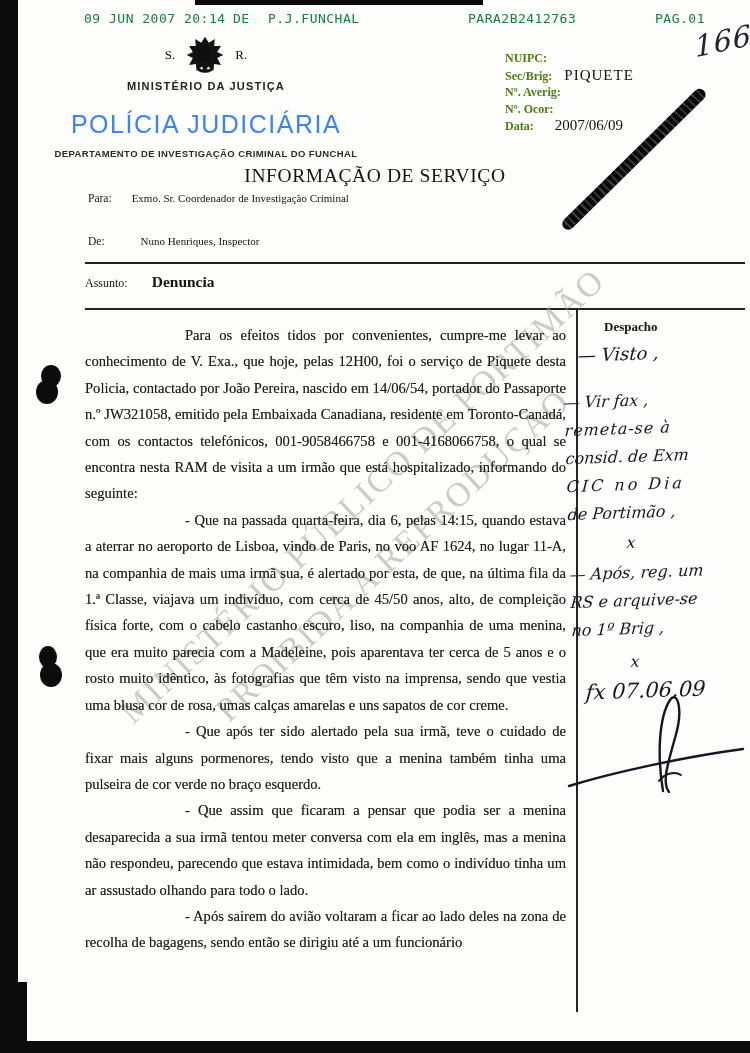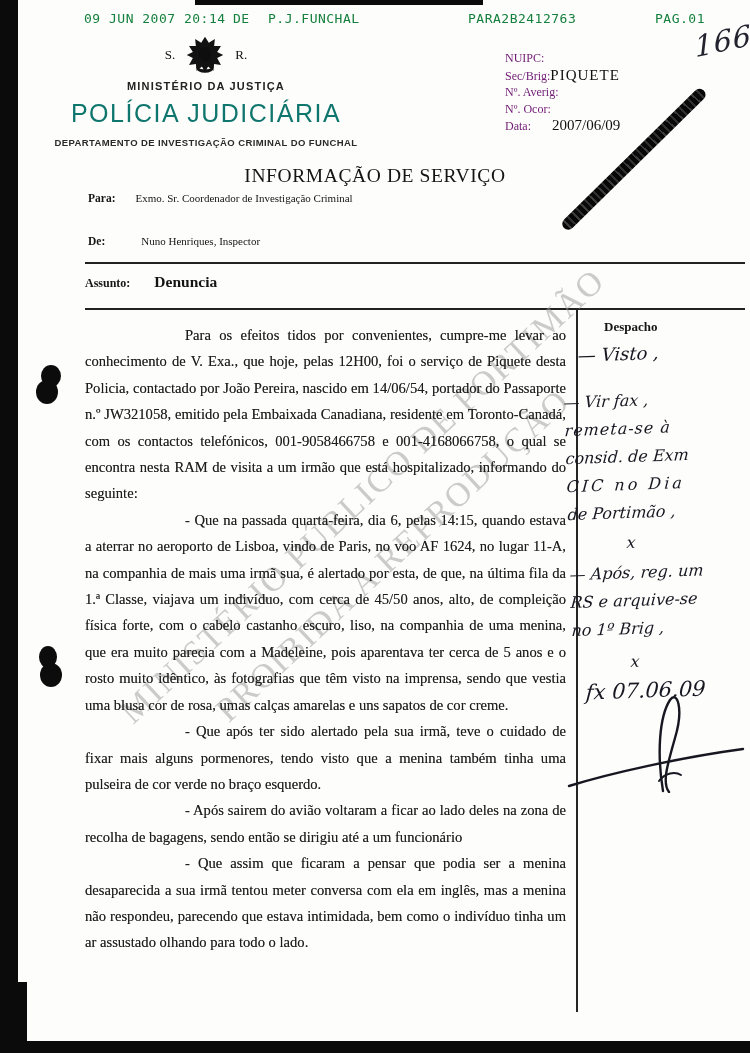--- a/index.html
+++ b/index.html
@@ -19,39 +19,39 @@
   
   #folio{position:absolute;left:694px;top:22px;font-size:29px;font-style:italic;
          font-family:"DejaVu Serif",serif;color:#232330;transform:rotate(-12deg) skewX(-8deg);
          letter-spacing:1px;}
   
   #letterhead{position:absolute;left:45px;top:36px;width:322px;text-align:center;}
   #crest-row{font-size:13px;color:#111;display:flex;align-items:center;justify-content:center;gap:7px;}
   #crest-row svg{display:block;}
   #ministry{margin-top:6px;font-family:"Liberation Sans",sans-serif;font-weight:700;
             font-size:11px;letter-spacing:1.2px;color:#222;}
-  #org{margin-top:7px;font-family:"Liberation Sans",sans-serif;font-weight:400;
-       font-size:25px;letter-spacing:1.5px;color:#0f766e;}
+  #org{margin-top:18px;font-family:"Liberation Sans",sans-serif;font-weight:400;
+       font-size:25px;letter-spacing:1.5px;color:#3b82f6;}
   #dept{margin-top:9px;font-family:"Liberation Sans",sans-serif;font-weight:700;
         font-size:9.5px;letter-spacing:.4px;color:#2a2a2a;}
   
   #meta{position:absolute;left:505px;top:50px;font-size:12px;line-height:16.5px;white-space:nowrap;}
-  #meta .lbl{font-weight:400;color:#701a75;}
+  #meta .lbl{font-weight:700;color:#4d7c0f;}
   #meta .val{font-size:15px;color:#101010;}
-  #meta-secbrig .val{margin-left:0;letter-spacing:1px;}
+  #meta-secbrig .val{margin-left:12px;letter-spacing:1px;}
   #meta-data .val{margin-left:21px;}
   
   #scribble{position:absolute;left:564px;top:222px;width:196px;height:12px;
             transform-origin:0 50%;transform:rotate(-44.5deg);border-radius:7px;
             background:repeating-linear-gradient(88deg,#070707 0 4px,#3d3d3d 4px 6px,#0a0a0a 6px 10px,#303030 10px 12px);}
   
   #doc-title{position:absolute;left:85px;top:165px;width:580px;text-align:center;
              font-weight:400;font-size:19.5px;letter-spacing:.6px;color:#141414;}
   .row{position:absolute;white-space:nowrap;}
-  .row .lbl{font-weight:700;font-size:11.5px;color:#161616;}
+  .row .lbl{font-weight:400;font-size:11.5px;color:#161616;}
   .row .val{font-size:11px;margin-left:16px;color:#141414;}
   #row-para{left:88px;top:188px;} #row-de{left:88px;top:231px;}
   #row-de .val{margin-left:32px;}
   #row-assunto{left:85px;top:273px;}
   #row-assunto .lbl{font-size:12px;}
   #row-assunto .val{font-weight:700;font-size:15.5px;margin-left:20px;}
   .rule{position:absolute;left:85px;width:660px;height:2px;background:#222;}
   #rule1{top:262px;} #rule2{top:308px;}
   #divider{position:absolute;left:576px;top:309px;width:2px;height:703px;background:#252525;}
   
@@ -148,22 +148,22 @@
 
   <div id="watermark">
     <div>MINISTÉRIO PÚBLICO DE PORTIMÃO</div>
     <div>PROIBIDA A REPRODUÇÃO</div>
   </div>
 
   <div id="body-text">
     <p>Para os efeitos tidos por convenientes, cumpre-me levar ao conhecimento de V. Exa., que hoje, pelas 12H00, foi o serviço de Piquete desta Policia, contactado por João Pereira, nascido em 14/06/54, portador do Passaporte n.º JW321058, emitido pela Embaixada Canadiana, residente em Toronto-Canadá, com os contactos telefónicos, 001-9058466758 e 001-4168066758, o qual se encontra nesta RAM de visita a um irmão que está hospitalizado, informando do seguinte:</p>
     <p>- Que na passada quarta-feira, dia 6, pelas 14:15, quando estava a aterrar no aeroporto de Lisboa, vindo de Paris, no voo AF 1624, no lugar 11-A, na companhia de mais uma irmã sua, é alertado por esta, de que, na última fila da 1.ª Classe, viajava um indivíduo, com cerca de 45/50 anos, alto, de compleição física forte, com o cabelo castanho escuro, liso, na companhia de uma menina, que era muito parecia com a Madeleine, pois aparentava ter cerca de 5 anos e o rosto muito idêntico, às fotografias que têm visto na imprensa, sendo que vestia uma blusa cor de rosa, umas calças amarelas e uns sapatos de cor creme.</p>
     <p>- Que após ter sido alertado pela sua irmã, teve o cuidado de fixar mais alguns pormenores, tendo visto que a menina também tinha uma pulseira de cor verde no braço esquerdo.</p>
+    <p>- Que assim que ficaram a pensar que podia ser a menina desaparecida a sua irmã tentou meter conversa com ela em inglês, mas a menina não respondeu, parecendo que estava intimidada, bem como o indivíduo tinha um ar assustado olhando para todo o lado.</p>
     <p>- Após sairem do avião voltaram a ficar ao lado deles na zona de recolha de bagagens, sendo então se dirigiu até a um funcionário</p>
-    <p>- Que assim que ficaram a pensar que podia ser a menina desaparecida a sua irmã tentou meter conversa com ela em inglês, mas a menina não respondeu, parecendo que estava intimidada, bem como o indivíduo tinha um ar assustado olhando para todo o lado.</p>
   </div>
 
   <div id="despacho-heading">Despacho</div>
   <div id="despacho-notes">
     <div class="hl">— Visto ,</div>
     <div class="hl">— Vir fax ,</div>
     <div class="hl">remeta-se à</div>
     <div class="hl">consid. de Exm</div>
     <div class="hl">CIC no Dia</div>
     <div class="hl">de Portimão ,</div>

